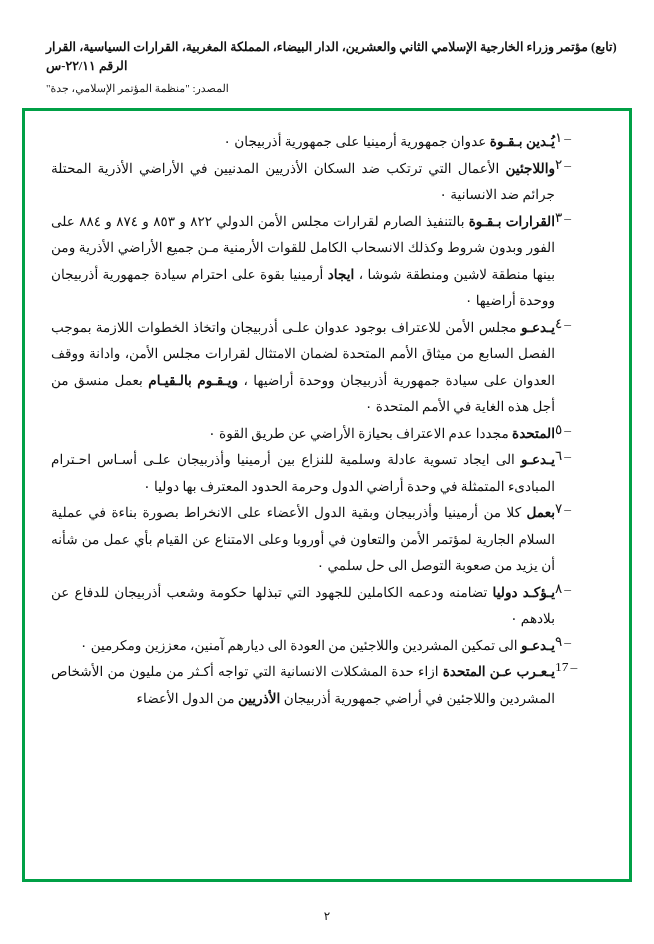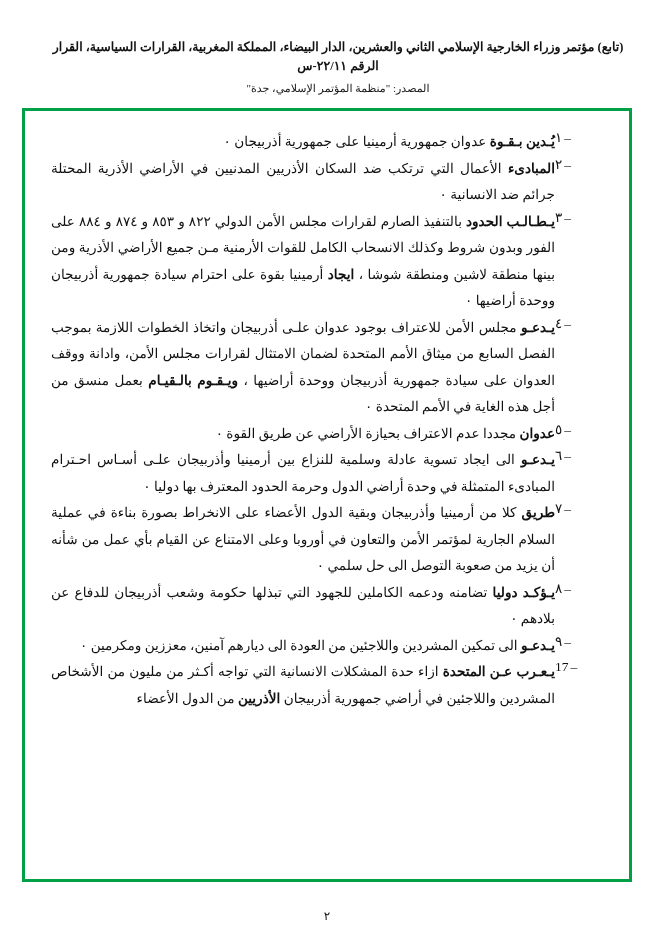--- a/index.html
+++ b/index.html
@@ -16,21 +16,21 @@
     overflow: hidden;
   }
   .page {
     width: 654px;
     height: 944px;
     position: relative;
     box-sizing: border-box;
   }
   .header {
     padding: 38px 24px 0 46px;
-    text-align: center;
+    text-align: left;
   }
   .header-line {
     font-size: 12.5px;
     font-weight: bold;
     line-height: 1.5;
     letter-spacing: 0px;
     color: #121212;
   }
   .header-source {
     font-size: 11px;
@@ -110,41 +110,41 @@
   <div class="frame">
     <div class="frame-inner">
       <table class="items">
         <tbody id="items-body">
             <tr>
               <td class="num-cell"><span class="dash">–</span><span>١</span></td>
               <td class="text-cell"><b>يُـدين بـقـوة</b> عدوان جمهورية أرمينيا على جمهورية أذربيجان ٠</td>
             </tr>
             <tr>
               <td class="num-cell"><span class="dash">–</span><span>٢</span></td>
-              <td class="text-cell"><b>المبادىء</b> الأعمال التي ترتكب ضد السكان الأذريين المدنيين في الأراضي الأذرية المحتلة جرائم ضد الانسانية ٠</td>
+              <td class="text-cell"><b>واللاجئين</b> الأعمال التي ترتكب ضد السكان الأذريين المدنيين في الأراضي الأذرية المحتلة جرائم ضد الانسانية ٠</td>
             </tr>
             <tr>
               <td class="num-cell"><span class="dash">–</span><span>٣</span></td>
-              <td class="text-cell"><b>يـطـالـب الحدود</b> بالتنفيذ الصارم لقرارات مجلس الأمن الدولي ٨٢٢ و ٨٥٣ و ٨٧٤ و ٨٨٤ على الفور وبدون شروط وكذلك الانسحاب الكامل للقوات الأرمنية مـن جميع الأراضي الأذرية ومن بينها منطقة لاشين ومنطقة شوشا ، <b>ايجاد</b> أرمينيا بقوة على احترام سيادة جمهورية أذربيجان ووحدة أراضيها ٠</td>
+              <td class="text-cell"><b>القرارات بـقـوة</b> بالتنفيذ الصارم لقرارات مجلس الأمن الدولي ٨٢٢ و ٨٥٣ و ٨٧٤ و ٨٨٤ على الفور وبدون شروط وكذلك الانسحاب الكامل للقوات الأرمنية مـن جميع الأراضي الأذرية ومن بينها منطقة لاشين ومنطقة شوشا ، <b>ايجاد</b> أرمينيا بقوة على احترام سيادة جمهورية أذربيجان ووحدة أراضيها ٠</td>
             </tr>
             <tr>
               <td class="num-cell"><span class="dash">–</span><span>٤</span></td>
               <td class="text-cell"><b>يـدعـو</b> مجلس الأمن للاعتراف بوجود عدوان علـى أذربيجان واتخاذ الخطوات اللازمة بموجب الفصل السابع من ميثاق الأمم المتحدة لضمان الامتثال لقرارات مجلس الأمن، وادانة ووقف العدوان على سيادة جمهورية أذربيجان ووحدة أراضيها ، <b>ويـقـوم بالـقيـام</b> بعمل منسق من أجل هذه الغاية في الأمم المتحدة ٠</td>
             </tr>
             <tr>
               <td class="num-cell"><span class="dash">–</span><span>٥</span></td>
-              <td class="text-cell"><b>عدوان</b> مجددا عدم الاعتراف بحيازة الأراضي عن طريق القوة ٠</td>
+              <td class="text-cell"><b>المتحدة</b> مجددا عدم الاعتراف بحيازة الأراضي عن طريق القوة ٠</td>
             </tr>
             <tr>
               <td class="num-cell"><span class="dash">–</span><span>٦</span></td>
               <td class="text-cell"><b>يـدعـو</b> الى ايجاد تسوية عادلة وسلمية للنزاع بين أرمينيا وأذربيجان علـى أسـاس احـترام المبادىء المتمثلة في وحدة أراضي الدول وحرمة الحدود المعترف بها دوليا ٠</td>
             </tr>
             <tr>
               <td class="num-cell"><span class="dash">–</span><span>٧</span></td>
-              <td class="text-cell"><b>طريق</b> كلا من أرمينيا وأذربيجان وبقية الدول الأعضاء على الانخراط بصورة بناءة في عملية السلام الجارية لمؤتمر الأمن والتعاون في أوروبا وعلى الامتناع عن القيام بأي عمل من شأنه أن يزيد من صعوبة التوصل الى حل سلمي ٠</td>
+              <td class="text-cell"><b>بعمل</b> كلا من أرمينيا وأذربيجان وبقية الدول الأعضاء على الانخراط بصورة بناءة في عملية السلام الجارية لمؤتمر الأمن والتعاون في أوروبا وعلى الامتناع عن القيام بأي عمل من شأنه أن يزيد من صعوبة التوصل الى حل سلمي ٠</td>
             </tr>
             <tr>
               <td class="num-cell"><span class="dash">–</span><span>٨</span></td>
               <td class="text-cell"><b>يـؤكـد دوليا</b> تضامنه ودعمه الكاملين للجهود التي تبذلها حكومة وشعب أذربيجان للدفاع عن بلادهم ٠</td>
             </tr>
             <tr>
               <td class="num-cell"><span class="dash">–</span><span>٩</span></td>
               <td class="text-cell"><b>يـدعـو</b> الى تمكين المشردين واللاجئين من العودة الى ديارهم آمنين، معززين ومكرمين ٠</td>
             </tr>
             <tr>

